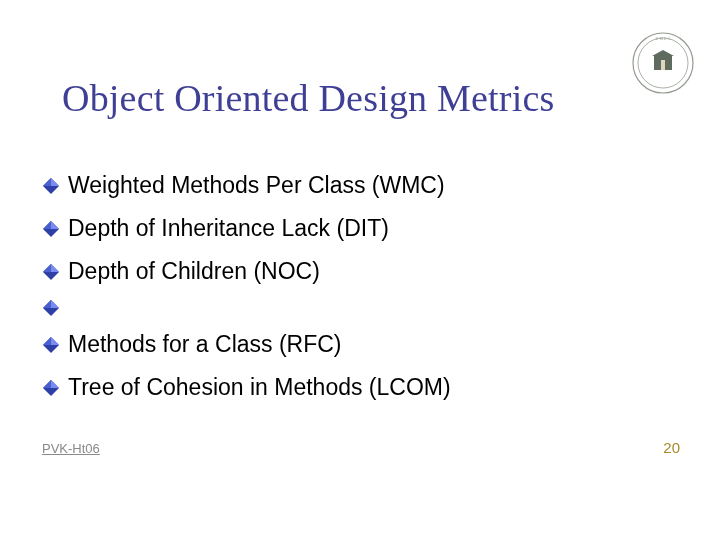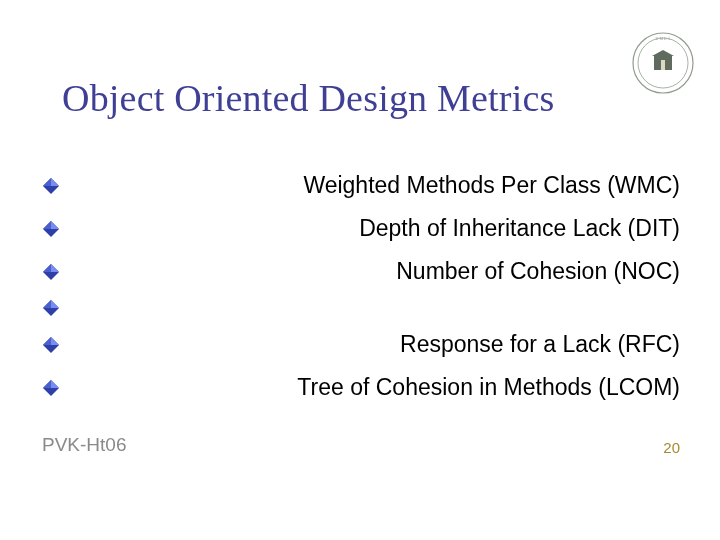--- a/index.html
+++ b/index.html
@@ -37,40 +37,40 @@
   .content {
     position: absolute;
     top: 170px;
     left: 42px;
     right: 40px;
   }
   .bullet-row {
     display: flex;
     align-items: center;
     margin-bottom: 12px;
-    justify-content: space-between;
   }
   .bullet-icon {
     width: 18px;
     height: 18px;
     flex: 0 0 18px;
     margin-right: 8px;
   }
   .bullet-icon svg { display: block; }
   .bullet-text {
     font-size: 23px;
     color: #000000;
     line-height: 1.35;
   }
   .footer-left {
     position: absolute;
     bottom: 24px;
     left: 42px;
-    font-size: 19px;
+    font-size: 13px;
     color: #8a8a8a;
+    text-decoration: underline;
   }
   .footer-right {
     position: absolute;
     bottom: 24px;
     right: 40px;
     font-size: 15px;
     color: #a68a2e;
     text-align: center;
   }
 </style>
@@ -117,40 +117,40 @@
       <span class="bullet-text">Depth of Inheritance Lack (DIT)</span>
     </div>
     <div class="bullet-row">
       <span class="bullet-icon">
         <svg viewBox="0 0 18 18">
             <polygon points="9,1 17,9 9,17 1,9" fill="#2e3fa8"></polygon>
             <polygon points="9,1 17,9 9,9" fill="#7a8cf0"></polygon>
             <polygon points="9,1 1,9 9,9" fill="#4a5fd0"></polygon>
           </svg>
       </span>
-      <span class="bullet-text">Number of Cohesion (NOC)</span>
+      <span class="bullet-text">Depth of Children (NOC)</span>
     </div>
     <div class="bullet-row">
       <span class="bullet-icon">
         <svg viewBox="0 0 18 18">
             <polygon points="9,1 17,9 9,17 1,9" fill="#2e3fa8"></polygon>
             <polygon points="9,1 17,9 9,9" fill="#7a8cf0"></polygon>
             <polygon points="9,1 1,9 9,9" fill="#4a5fd0"></polygon>
           </svg>
       </span>
     </div>
     <div class="bullet-row">
       <span class="bullet-icon">
         <svg viewBox="0 0 18 18">
             <polygon points="9,1 17,9 9,17 1,9" fill="#2e3fa8"></polygon>
             <polygon points="9,1 17,9 9,9" fill="#7a8cf0"></polygon>
             <polygon points="9,1 1,9 9,9" fill="#4a5fd0"></polygon>
           </svg>
       </span>
-      <span class="bullet-text">Response for a Lack (RFC)</span>
+      <span class="bullet-text">Methods for a Class (RFC)</span>
     </div>
     <div class="bullet-row">
       <span class="bullet-icon">
         <svg viewBox="0 0 18 18">
             <polygon points="9,1 17,9 9,17 1,9" fill="#2e3fa8"></polygon>
             <polygon points="9,1 17,9 9,9" fill="#7a8cf0"></polygon>
             <polygon points="9,1 1,9 9,9" fill="#4a5fd0"></polygon>
           </svg>
       </span>
       <span class="bullet-text">Tree of Cohesion in Methods (LCOM)</span>

